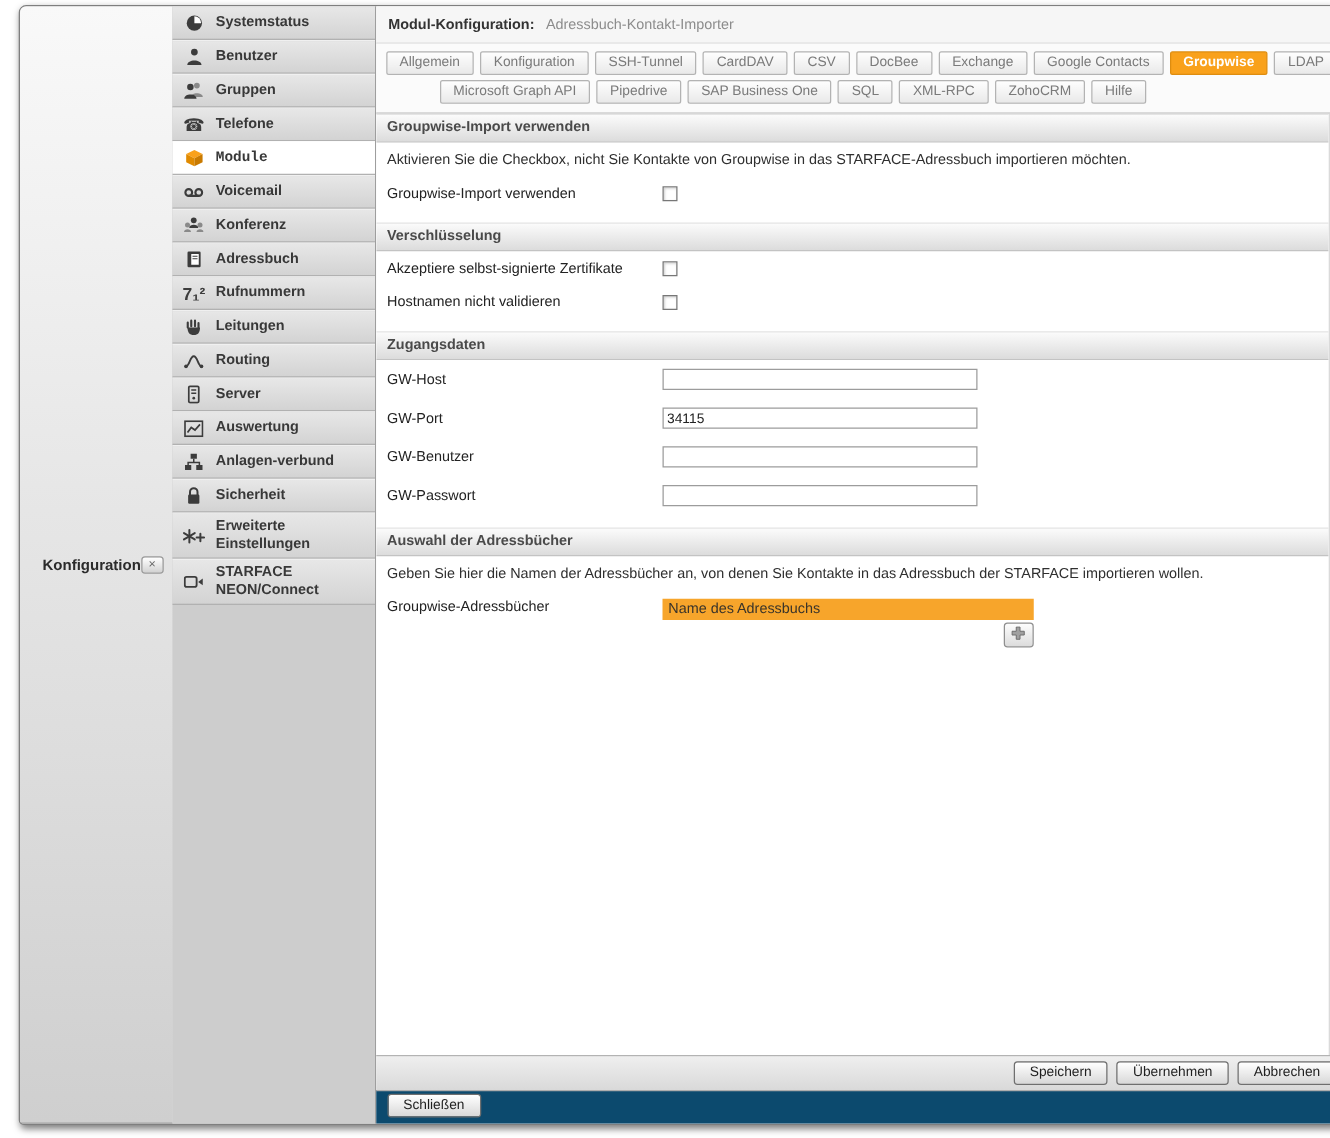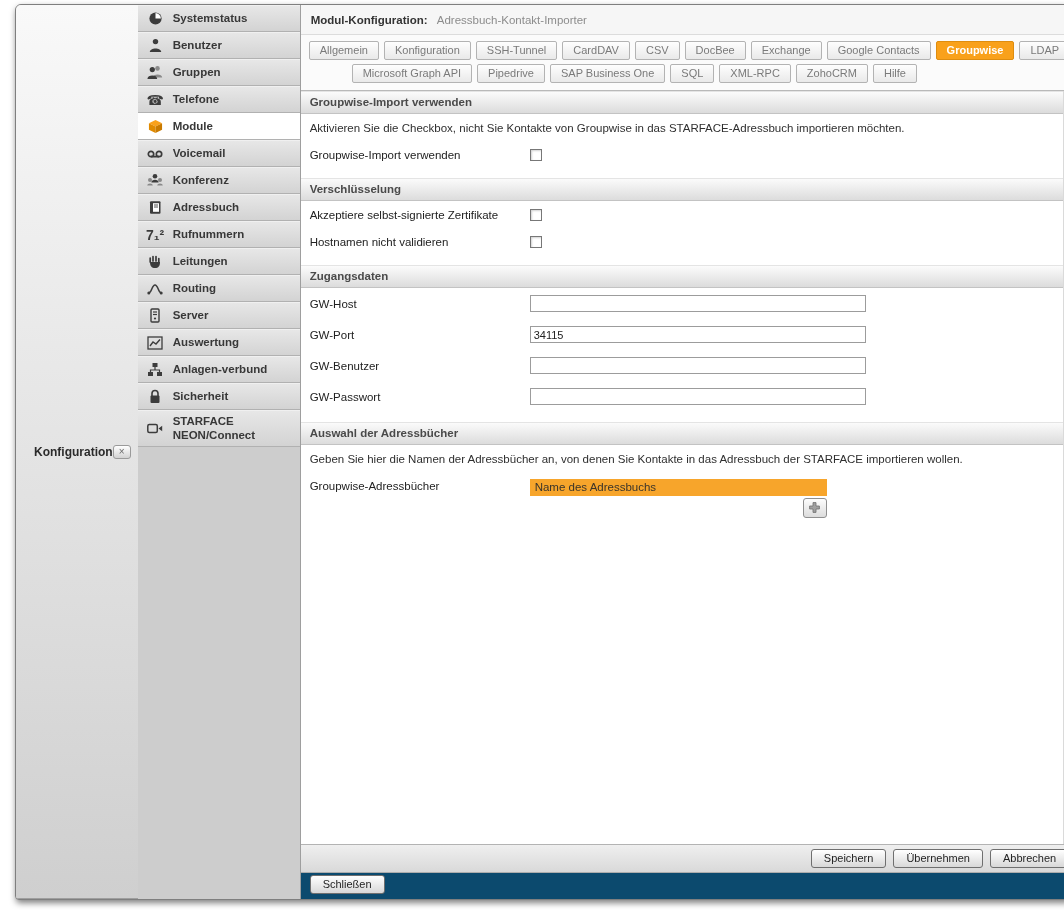--- a/index.html
+++ b/index.html
@@ -14,21 +14,21 @@
   .titlebar .title{font-size:12px;font-weight:bold;color:#2b2b2b;}
   .close-btn{margin-left:auto;width:18px;height:14px;border:1px solid #9a9a9a;border-radius:3px;
     background:linear-gradient(#ffffff,#d2d2d2);display:flex;align-items:center;justify-content:center;
     font-size:10px;line-height:1;color:#6a6a6a;cursor:pointer;}
   
   .wbody{flex:1;display:flex;min-height:0;}
   .sidebar{flex:0 0 163px;background:#cdcdcd;border-right:1px solid #9e9e9e;display:flex;flex-direction:column;}
   .side-item{display:flex;align-items:center;gap:7px;padding:4px 4px 4px 7px;min-height:25px;
     background:linear-gradient(#e7e7e7,#d3d3d3);border-bottom:1px solid #b1b1b1;border-top:1px solid #f0f0f0;
     font-size:11.5px;font-weight:bold;color:#383838;cursor:pointer;}
-  .side-item.active{background:#fff;border-top-color:#fff;}
+  .side-item.active{background:#fff;border-top-color:#fff;font-family:Liberation Mono, monospace;}
   .side-item .ico{flex:0 0 21px;display:flex;justify-content:center;align-items:center;height:17px;
     font-size:14px;color:#3c3c3c;line-height:1;}
   .side-label{max-width:97px;line-height:1.18;}
   .glyph-num{font-size:11px;font-weight:bold;color:#3c3c3c;}
   .side-fill{flex:1;}
   .main{flex:1;display:flex;flex-direction:column;min-width:0;background:#fff;}
   
   .page-header{flex:0 0 auto;padding:9px 10px 8px;background:#f6f6f6;border-bottom:1px solid #dcdcdc;font-size:11.5px;}
   .ph-title{font-weight:bold;color:#333;}
   .ph-sub{color:#8c8c8c;margin-left:6px;}
@@ -51,21 +51,21 @@
   
   .section-title{background:linear-gradient(#fbfbfb,#dcdcdc);border-top:1px solid #e4e4e4;
     border-bottom:1px solid #c3c3c3;padding:4px 9px 5px;font-size:11.5px;font-weight:bold;color:#4a4a4a;margin-top:10px;}
   .section-title.first{margin-top:0;}
   .desc{padding:8px 9px 7px;font-size:11.5px;color:#2f2f2f;}
   .frow{display:flex;align-items:center;padding:7px 9px;font-size:11.5px;color:#222;}
   .frow.top{align-items:flex-start;}
   .flabel{flex:0 0 220px;padding-top:1px;}
   .checkbox{width:12px;height:12px;border:1px solid #777;background:#fff;
     box-shadow:inset 1px 1px 2px rgba(0,0,0,.18);cursor:pointer;}
-  .tinput{width:336px;height:17px;border:1px solid #9c9c9c;background:#fff;color:#222;
+  .tinput{width:252px;height:17px;border:1px solid #9c9c9c;background:#fff;color:#222;
     font-family:"Liberation Sans","DejaVu Sans",sans-serif;font-size:11px;padding:0 3px;}
   .listbox{width:297px;}
   .list-item{background:#f7a52b;padding:2px 5px 3px;font-size:11.5px;color:#3a342a;cursor:pointer;}
   .list-actions{display:flex;justify-content:flex-end;margin-top:2px;}
   .add-btn{width:24px;height:20px;border:1px solid #8f8f8f;border-radius:3px;
     background:linear-gradient(#fdfdfd,#dcdcdc);display:flex;align-items:center;justify-content:center;cursor:pointer;}
   
   .footer{flex:0 0 auto;display:flex;justify-content:flex-end;gap:7px;padding:4px 9px;
     background:linear-gradient(#efefef,#d9d9d9);border-top:1px solid #b3b3b3;}
   .btn{padding:2px 12px 3px;border:1px solid #6f6f6f;border-radius:3px;
@@ -237,20 +237,34 @@
       <div class="side-item">
         <span class="ico">
           <svg width="12" height="15" viewBox="0 0 12 15">
               <path d="M3 7 V4.5 a3 3 0 0 1 6 0 V7" fill="none" stroke="#3c3c3c" stroke-width="1.6"></path>
               <rect x="1.5" y="6.5" width="9" height="7.5" rx="1" fill="#3c3c3c"></rect>
             </svg>
         </span>
         <span class="side-label">Sicherheit</span>
       </div>
 
+      <div class="side-item">
+        <span class="ico">
+          <svg width="18" height="14" viewBox="0 0 18 14">
+              <g stroke="#3c3c3c" stroke-width="1.6" stroke-linecap="round">
+                <line x1="5.5" y1="2" x2="5.5" y2="12"></line>
+                <line x1="1.2" y1="4.5" x2="9.8" y2="9.5"></line>
+                <line x1="9.8" y1="4.5" x2="1.2" y2="9.5"></line>
+                <line x1="14.3" y1="5" x2="14.3" y2="11"></line>
+                <line x1="11.3" y1="8" x2="17.3" y2="8"></line>
+              </g>
+            </svg>
+        </span>
+        <span class="side-label">Erweiterte Einstellungen</span>
+      </div>
 
       <div class="side-item">
         <span class="ico">
           <svg width="16" height="11" viewBox="0 0 16 11">
               <rect x="0.8" y="1.5" width="9.5" height="8" rx="1.5" fill="none" stroke="#3c3c3c" stroke-width="1.5"></rect>
               <path d="M11.5 5.5 L15.2 2.8 V8.2 Z" fill="#3c3c3c"></path>
             </svg>
         </span>
         <span class="side-label">STARFACE NEON/Connect</span>
       </div>

